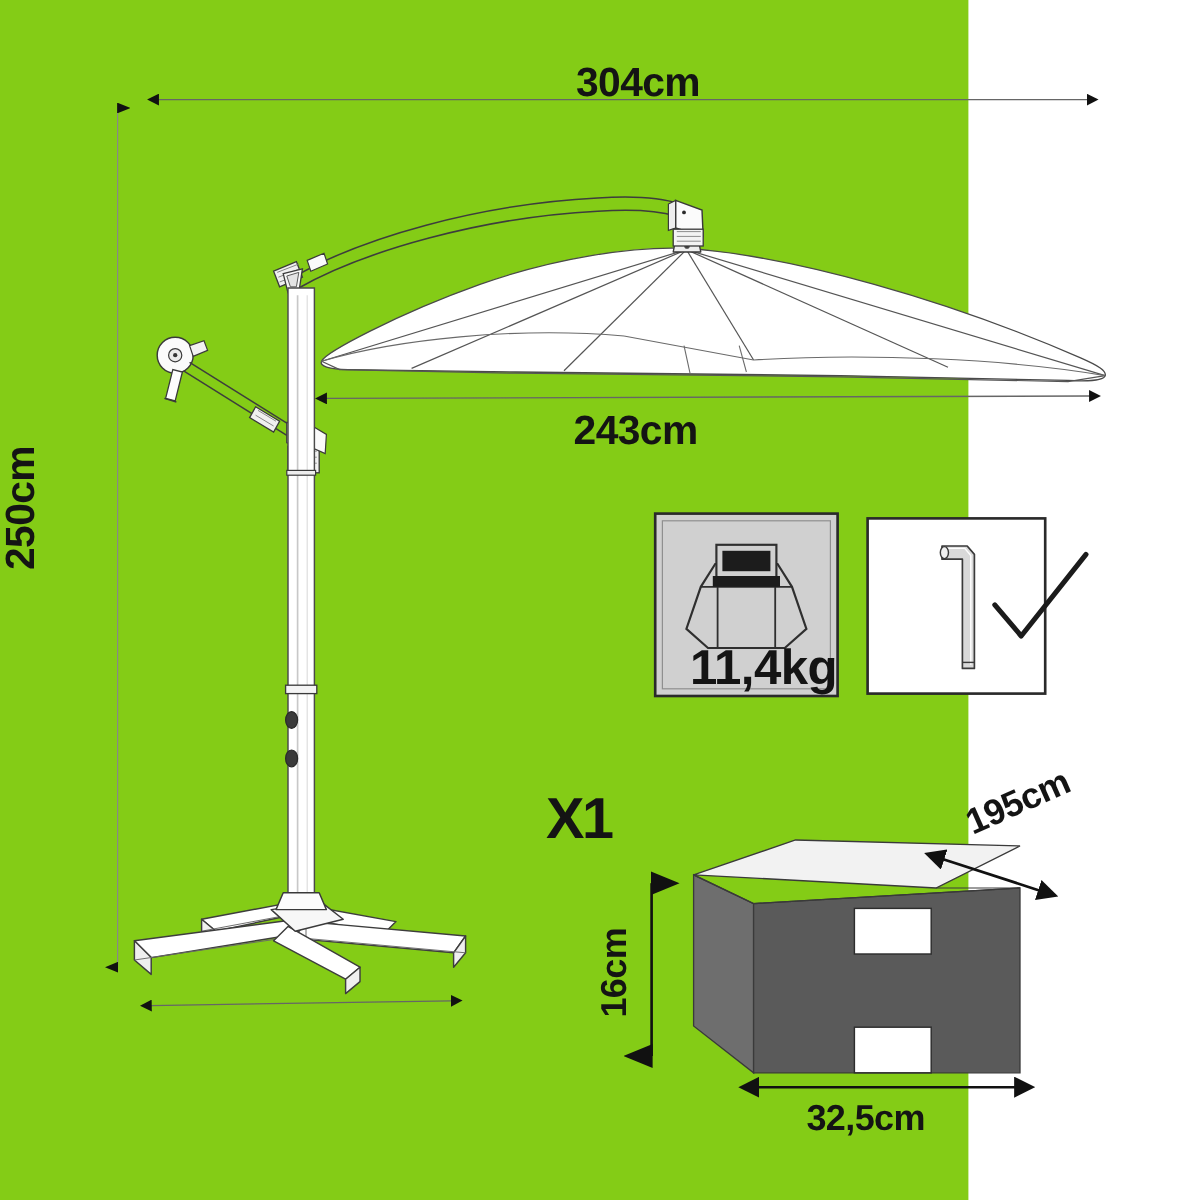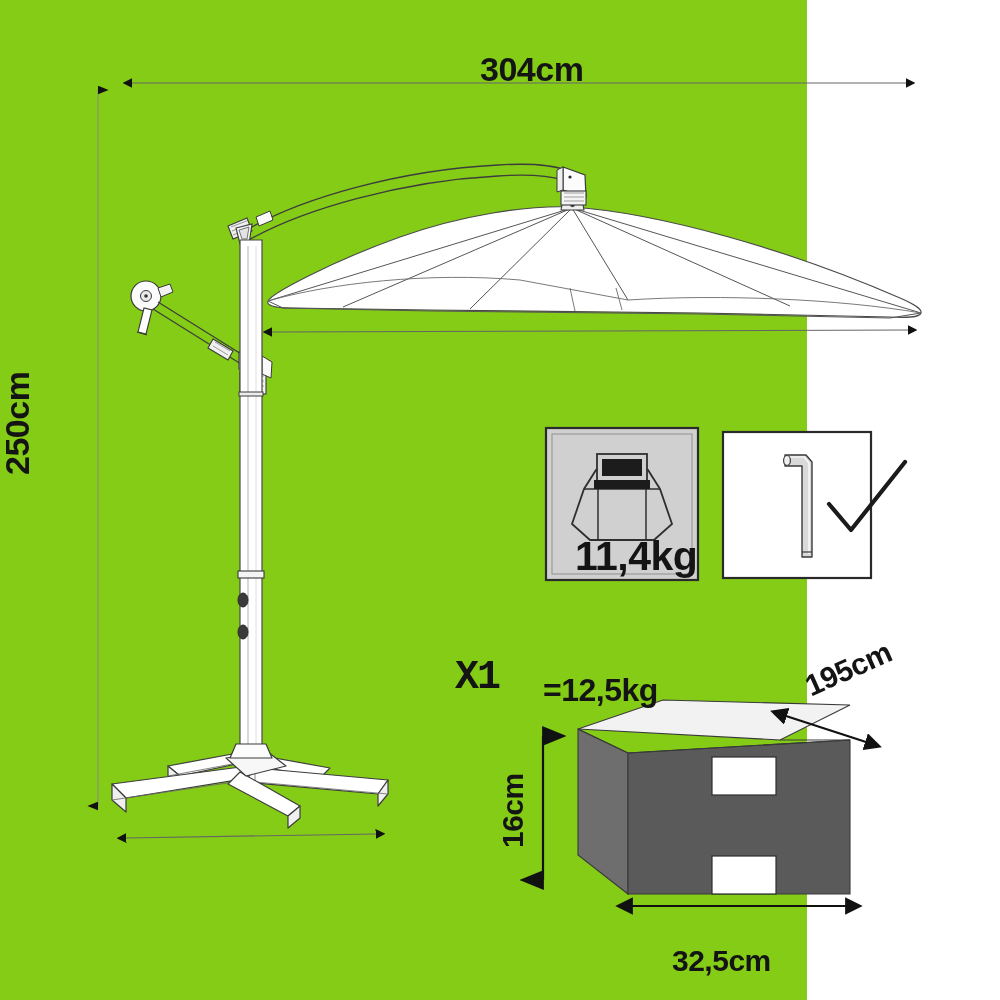--- a/index.html
+++ b/index.html
@@ -46,37 +46,36 @@
   }
   #dim-243-label { left: 478px; top: 340px; font-size: 34px; }
   #dim-100-label { left: 196px; top: 834px; font-size: 34px; }
   #dim-16-label {
     left: 496px; top: 778px;
     font-size: 30px;
     transform: rotate(-90deg);
     transform-origin: left top;
     translate: 0 70px;
   }
-  #dim-325-label { left: 672px; top: 916px; font-size: 30px; margin-top: 28px; }
+  #dim-325-label { left: 672px; top: 916px; font-size: 30px; }
   #dim-195-label {
     left: 800px; top: 672px;
     font-size: 30px;
     transform: rotate(-24deg);
     transform-origin: left top;
   }
   #base-weight-label {
     left: 575px; top: 533px;
     font-size: 41px;
   }
   #qty-label {
     left: 455px; top: 655px;
-    font-size: 40px;
+    font-size: 48px;
     font-weight: 700;
     letter-spacing: -2px;
-    font-family: Liberation Mono, monospace;
   }
   #pkg-weight-label {
     left: 543px; top: 672px;
     font-size: 32px;
   }
 </style>
 </head>
 <body>
 
 <div id="sheet">
@@ -293,27 +292,27 @@
         <path d="M829,504 L851,530 L905,462" fill="none" stroke="#1b1b1b" stroke-width="4.2" stroke-linecap="round" stroke-linejoin="round"></path>
       </g>
     </g>
 
   </svg>
 
   <div class="dim-text" id="dim-304-label">304cm</div>
 
   <div class="dim-text" id="dim-250-label">250cm</div>
 
+  <div class="dim-text" id="dim-243-label">243cm</div>
 
 
   <div class="dim-text" id="base-weight-label">11,4kg</div>
 
   <div class="dim-text" id="qty-label">X1</div>
 
-  <div class="dim-text" id="pkg-weight-label">=12,5kg</div>
 
   <div class="dim-text" id="dim-16-label">16cm</div>
 
   <div class="dim-text" id="dim-325-label">32,5cm</div>
 
   <div class="dim-text" id="dim-195-label">195cm</div>
 
 </div>
 
 </body></html>

